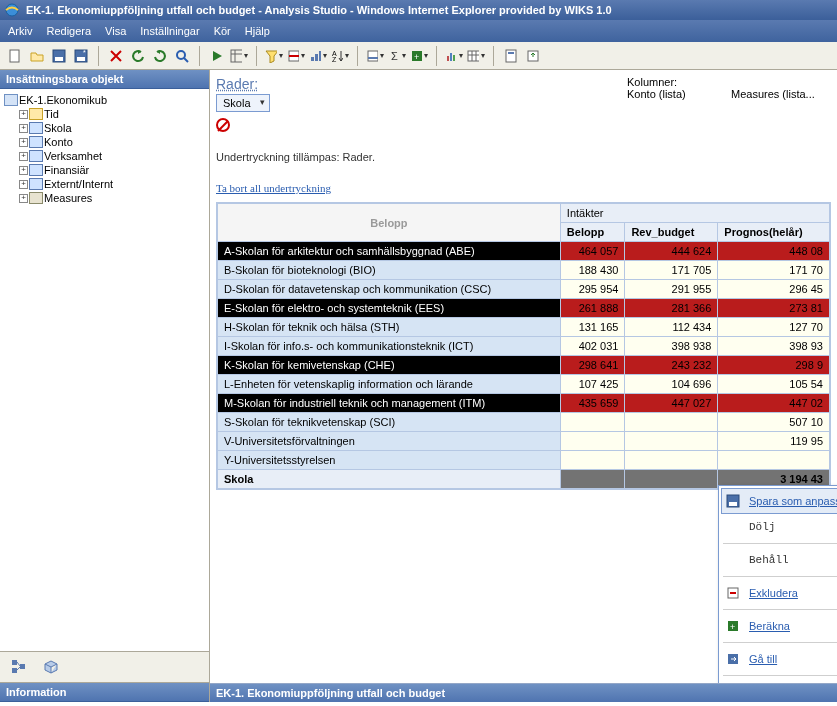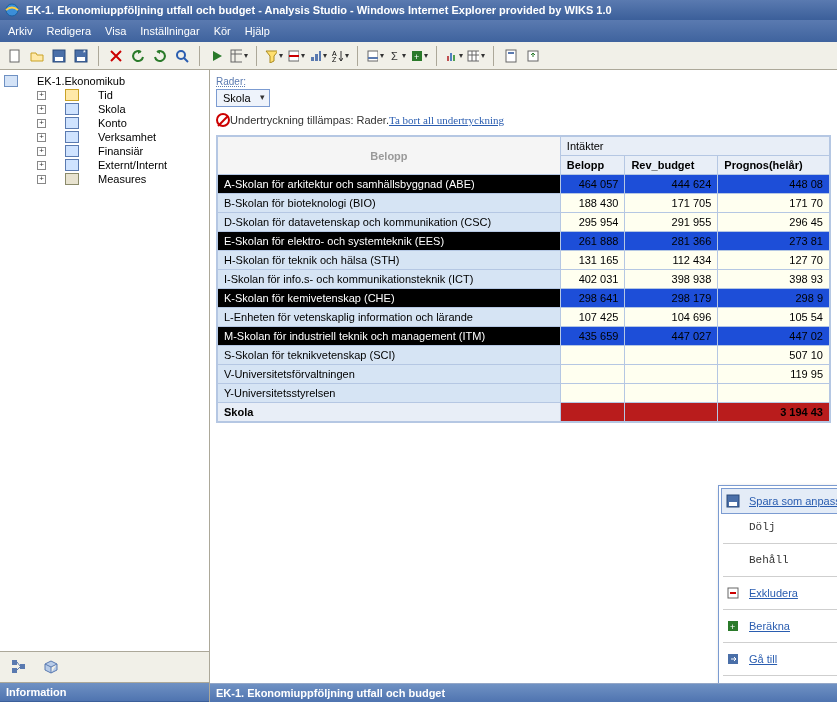--- a/index.html
+++ b/index.html
@@ -14,61 +14,61 @@
 .toolbar { background: #f1f0e8; height: 28px; border-bottom: 1px solid #aca899; display: flex; align-items: center; padding: 0 6px; gap: 4px; }
 .toolbar .sep { width: 1px; height: 20px; background: #aca899; margin: 0 4px; }
 .tb-btn { width: 18px; height: 18px; display: inline-flex; align-items: center; justify-content: center; cursor: pointer; }
 .tb-btn.dd::after { content: "▾"; font-size: 8px; margin-left: 2px; color: #333; }
 
 .layout { display: flex; height: calc(706px - 24px - 22px - 28px); }
 
 .left { width: 210px; display: flex; flex-direction: column; border-right: 1px solid #aca899; }
 .panel-header { background: linear-gradient(#6f91c3, #4f74b0); color: #fff; font-weight: bold; padding: 3px 6px; border-bottom: 1px solid #3b5f9a; }
 .tree { flex: 1; background: #fff; padding: 4px 2px; overflow: auto; }
-.tree .node { display: flex; align-items: center; gap: 19px; padding: 1px 2px; white-space: nowrap; }
+.tree .node { display: flex; align-items: center; gap: 1px; padding: 1px 2px; white-space: nowrap; }
 .tree .indent { width: 14px; height: 12px; display: inline-block; }
 .tree .box { width: 9px; height: 9px; border: 1px solid #888; display: inline-flex; align-items: center; justify-content: center; font-size: 8px; line-height: 1; color: #333; background: #fff; }
 .tree .ico { width: 14px; height: 12px; display: inline-flex; align-items: center; justify-content: center; }
 .tree-root .ico.cube { background:#d4e3f7; border:1px solid #6f91c3; }
 .ico.folder { background:#ffe9a8; border:1px solid #c9a227; }
 .ico.dim { background:#cfe3ff; border:1px solid #5a7ab0; }
 .ico.meas { background:#e8e3d0; border:1px solid #8a8a6a; }
 
 .left-bottom-icons { background: #f1f0e8; padding: 6px 10px; display: flex; gap: 14px; border-top: 1px solid #aca899; }
 .lb-icon { width: 18px; height: 18px; display: inline-flex; align-items: center; justify-content: center; }
 
 .left-info { border-top: 1px solid #aca899; }
 
 .right { flex: 1; display: flex; flex-direction: column; overflow: hidden; }
 .right-inner { padding: 6px 6px 0 6px; flex: 1; overflow: hidden; background: #fff; position: relative; }
 
 .axis-row { display: flex; gap: 20px; margin-bottom: 6px; }
-.axis-block .lbl { color: #5a7ab0; font-size: 10px; text-decoration: underline dotted; }
+.axis-block .lbl { color: #5a7ab0; font-size: 14px; text-decoration: underline dotted; }
 .axis-block .sel { border: 1px solid #7b9bd1; background: #eef3fb; padding: 2px 18px 2px 6px; margin-top: 2px; position: relative; display: inline-block; }
 .axis-block .sel::after { content: "▾"; position: absolute; right: 4px; top: 2px; font-size: 9px; color: #333; }
 .kolumner { margin-left: auto; display: flex; gap: 6px; }
 .kolumner .sel { min-width: 100px; }
 
-.suppress-row { display: flex; align-items: center; gap: 0; margin: 4px 0 8px 0; color: #333; }
+.suppress-row { display: flex; align-items: flex-start; gap: 19px; margin: 4px 0 8px 0; color: #333; flex-direction: column; }
 .suppress-row .no-icon { width: 14px; height: 14px; border-radius: 50%; border: 2px solid #c00; position: relative; display: inline-block; }
 .suppress-row .no-icon::after { content: ""; position: absolute; width: 14px; height: 2px; background: #c00; transform: rotate(-45deg); top: 5px; left: -2px; }
 .suppress-row a { color: #2a5db0; text-decoration: underline; font-family: Liberation Serif, serif; }
 
 .grid { border: 1px solid #b5c7e3; width: 100%; overflow: hidden; }
 .grid table { border-collapse: collapse; width: 100%; }
 .grid th, .grid td { border: 1px solid #b5c7e3; padding: 3px 6px; font-size: 11px; }
 .grid .col-belopp { background: #f5f5f5; color: #9a9a9a; text-align: center; }
 .grid .group-hdr { background: #e8eef7; font-weight: normal; text-align: left; }
 .grid .col-sub { background: #e8eef7; text-align: left; }
 .grid .row-label { background: #d6e4f4; }
 .grid .row-label.dark { background: #000000; color: #fff; margin-top: 37px; }
 .grid .num { text-align: right; background: #fffff0; }
-.grid .num.dark { background: #1d4ed8; }
+.grid .num.dark { background: #b91c1c; }
 .grid .total-row td { font-weight: bold; background: #e8eef7; }
-.grid .total-row .num { background: #b91c1c; }
+.grid .total-row .num { background: #737373; }
 
 .context-menu { position: absolute; top: 415px; left: 508px; width: 230px; background: #fff; border: 1px solid #7b9bd1; box-shadow: 2px 2px 4px rgba(0,0,0,0.3); padding: 2px; font-size: 11px; }
 .context-menu .mi { display: flex; align-items: center; gap: 8px; padding: 5px 8px 5px 4px; color: #2a5db0; }
 .context-menu .mi .mi-icon { width: 16px; height: 16px; display: inline-flex; align-items: center; justify-content: center; }
 .context-menu .mi .mi-text { text-decoration: underline; }
 .context-menu .mi.hover { background: #e4ecf7; border: 1px solid #7b9bd1; padding: 4px 7px 4px 3px; }
 .context-menu .sep { height: 1px; background: #cfcfcf; margin: 3px 2px; }
 .context-menu .mi.plain .mi-text { text-decoration: none; color: #333; font-family: Liberation Mono, monospace; }
 
 .bottom-title { background: linear-gradient(#6f91c3, #4f74b0); color: #fff; font-weight: bold; padding: 3px 6px; border-top: 1px solid #94a7c7; }
@@ -226,20 +226,21 @@
   <span class="tb-btn">
       <svg width="14" height="14">
         <rect x="2" y="2" width="10" height="10" fill="#fff" stroke="#666"></rect>
         <path d="M7 4 v4 M5 6 l2 -2 l2 2" stroke="#2a7a2a" fill="none"></path>
       </svg>
     </span>
 </div>
 
 <div class="layout">
   <div class="left">
+    <div class="panel-header">Insättningsbara objekt</div>
     <div class="tree">
       <div class="node tree-root">
           <span class="ico cube"></span>
           <span>EK-1.Ekonomikub</span>
         </div>
       <div class="node">
           <span class="indent"></span>
           <span class="box">+</span>
           <span class="ico folder"></span>
           <span>Tid</span>
@@ -302,20 +303,29 @@
     </div>
   </div>
 
   <div class="right">
     <div class="right-inner">
       <div class="axis-row">
         <div class="axis-block">
           <div class="lbl">Rader:</div>
           <div class="sel"><span>Skola</span></div>
         </div>
+        <div class="kolumner">
+          <div>
+            <div class="lbl">Kolumner:</div>
+            <div style="display:flex; gap:4px;">
+              <div class="sel"><span>Konto (lista)</span></div>
+              <div class="sel"><span>Measures (lista...</span></div>
+            </div>
+          </div>
+        </div>
       </div>
 
       <div class="suppress-row">
         <span class="no-icon"></span>
         <span>Undertryckning tillämpas: Rader.</span>
         <a href="#">Ta bort all undertryckning</a>
       </div>
 
       <div class="grid">
         <table>
@@ -363,21 +373,21 @@
               </tr>
               <tr>
                 <td class="row-label">I-Skolan för info.s- och kommunikationsteknik (ICT)</td>
                 <td class="num">402 031</td>
                 <td class="num">398 938</td>
                 <td class="num">398 93</td>
               </tr>
               <tr>
                 <td class="row-label dark">K-Skolan för kemivetenskap (CHE)</td>
                 <td class="num dark">298 641</td>
-                <td class="num dark">298 179</td>
+                <td class="num dark">243 232</td>
                 <td class="num dark">298 9</td>
               </tr>
               <tr>
                 <td class="row-label">L-Enheten för vetenskaplig information och lärande</td>
                 <td class="num">107 425</td>
                 <td class="num">104 696</td>
                 <td class="num">105 54</td>
               </tr>
               <tr>
                 <td class="row-label dark">M-Skolan för industriell teknik och management (ITM)</td>

